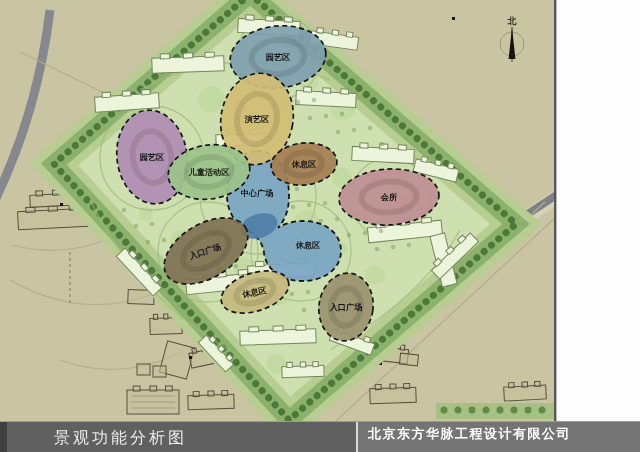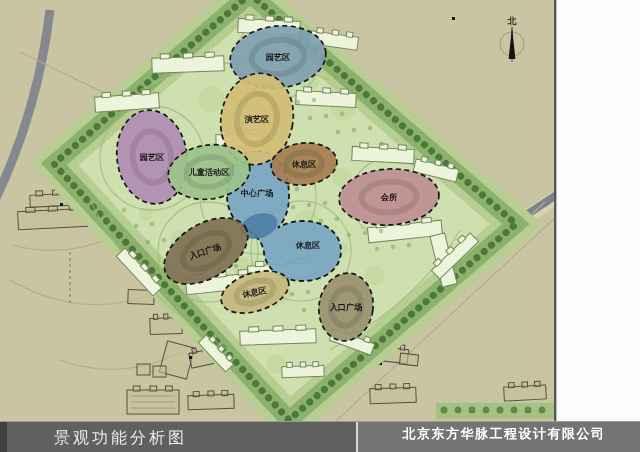--- a/index.html
+++ b/index.html
@@ -1,21 +1,21 @@
 <!DOCTYPE html>
 <html><head>
 <meta charset="utf-8">
 <style>
   html,body{margin:0;padding:0;background:#ffffff;}
   .stage{position:relative;width:640px;height:452px;overflow:hidden;
          background:#c9c5a2;font-family:"Liberation Sans",sans-serif;}
   #map-svg{position:absolute;left:0;top:0;}
   
   .bar{position:absolute;left:0;top:421px;width:640px;height:31px;
-       background:#616161;display:flex;border-top:1px solid #9a9a9a;box-sizing:border-box;text-align:center;}
+       background:#616161;display:flex;border-top:1px solid #9a9a9a;box-sizing:border-box;}
   .bar-left{position:relative;width:356px;height:100%;background:#606060;}
   .bar-notch{position:absolute;left:0;top:0;width:7px;height:100%;background:#3f3f3f;}
   .bar-title{position:absolute;left:54px;top:6px;font-size:16px;letter-spacing:3px;
              color:#ebebeb;white-space:nowrap;}
   .bar-divider{width:2px;height:100%;background:#d9d9d9;}
   .bar-right{flex:1;background:#747474;padding-left:10px;overflow:hidden;}
   .company-cn{margin-top:3px;font-size:13px;font-weight:bold;letter-spacing:1.5px;
               color:#ffffff;white-space:nowrap;}
   .company-en{margin-top:17px;font-size:7.5px;letter-spacing:.4px;color:#e8e8e8;
               font-family:"Liberation Mono",monospace;white-space:nowrap;}

